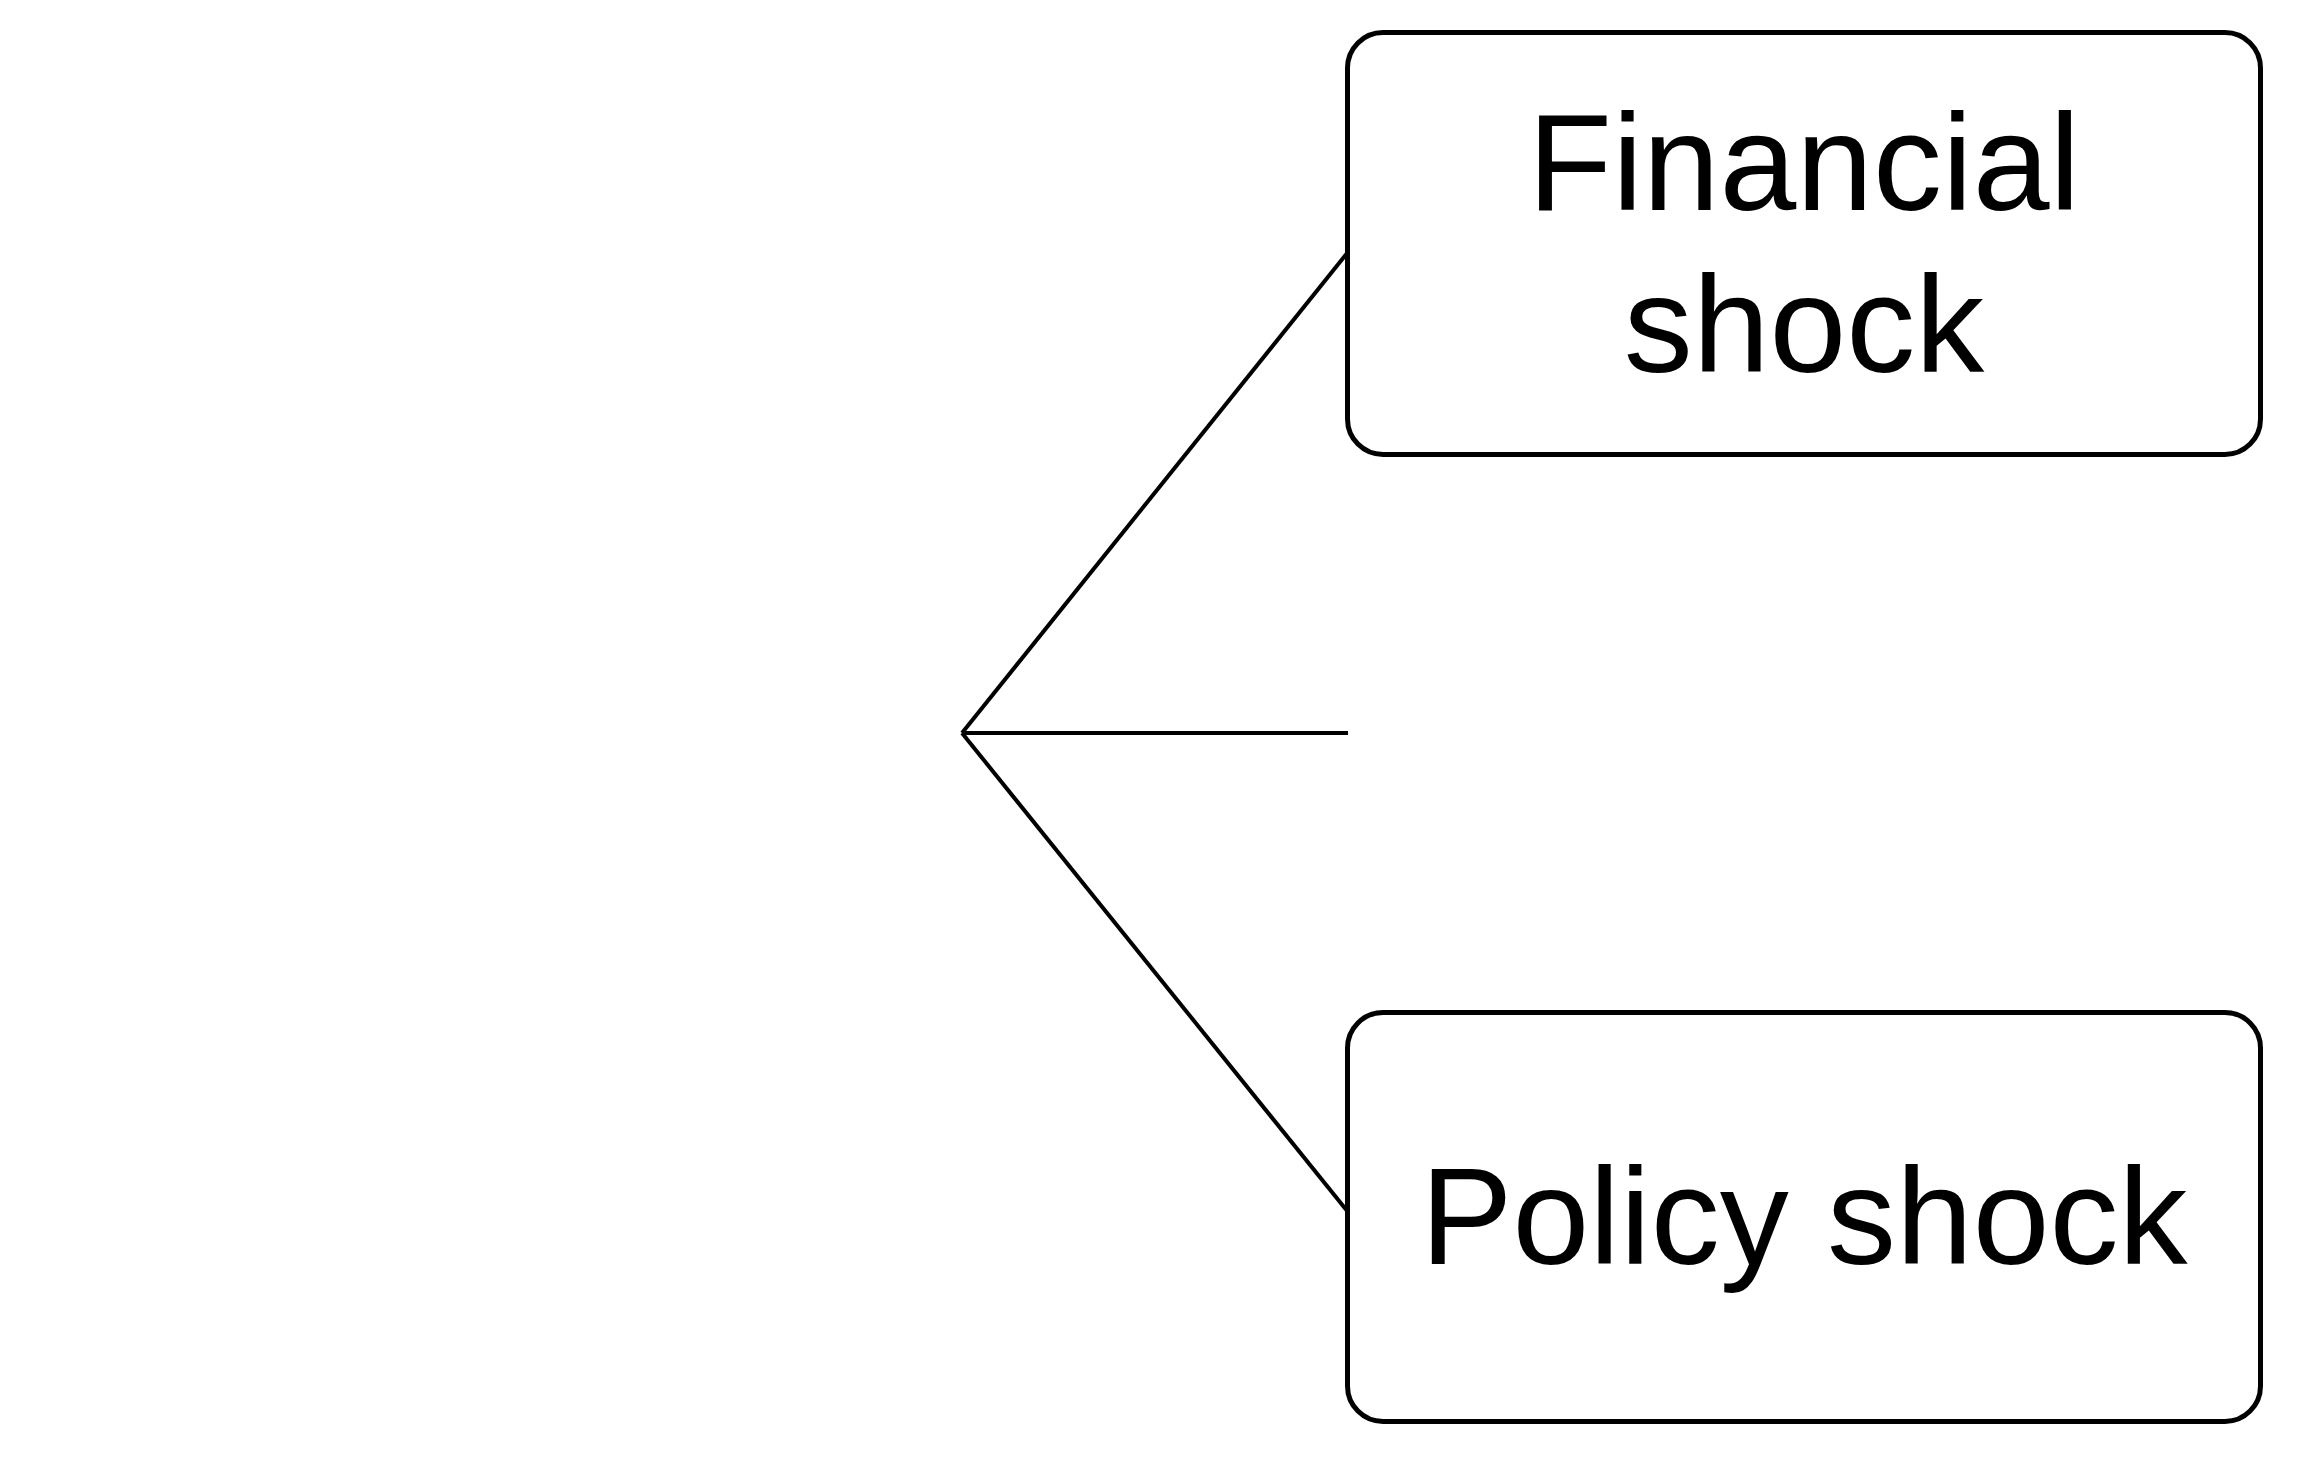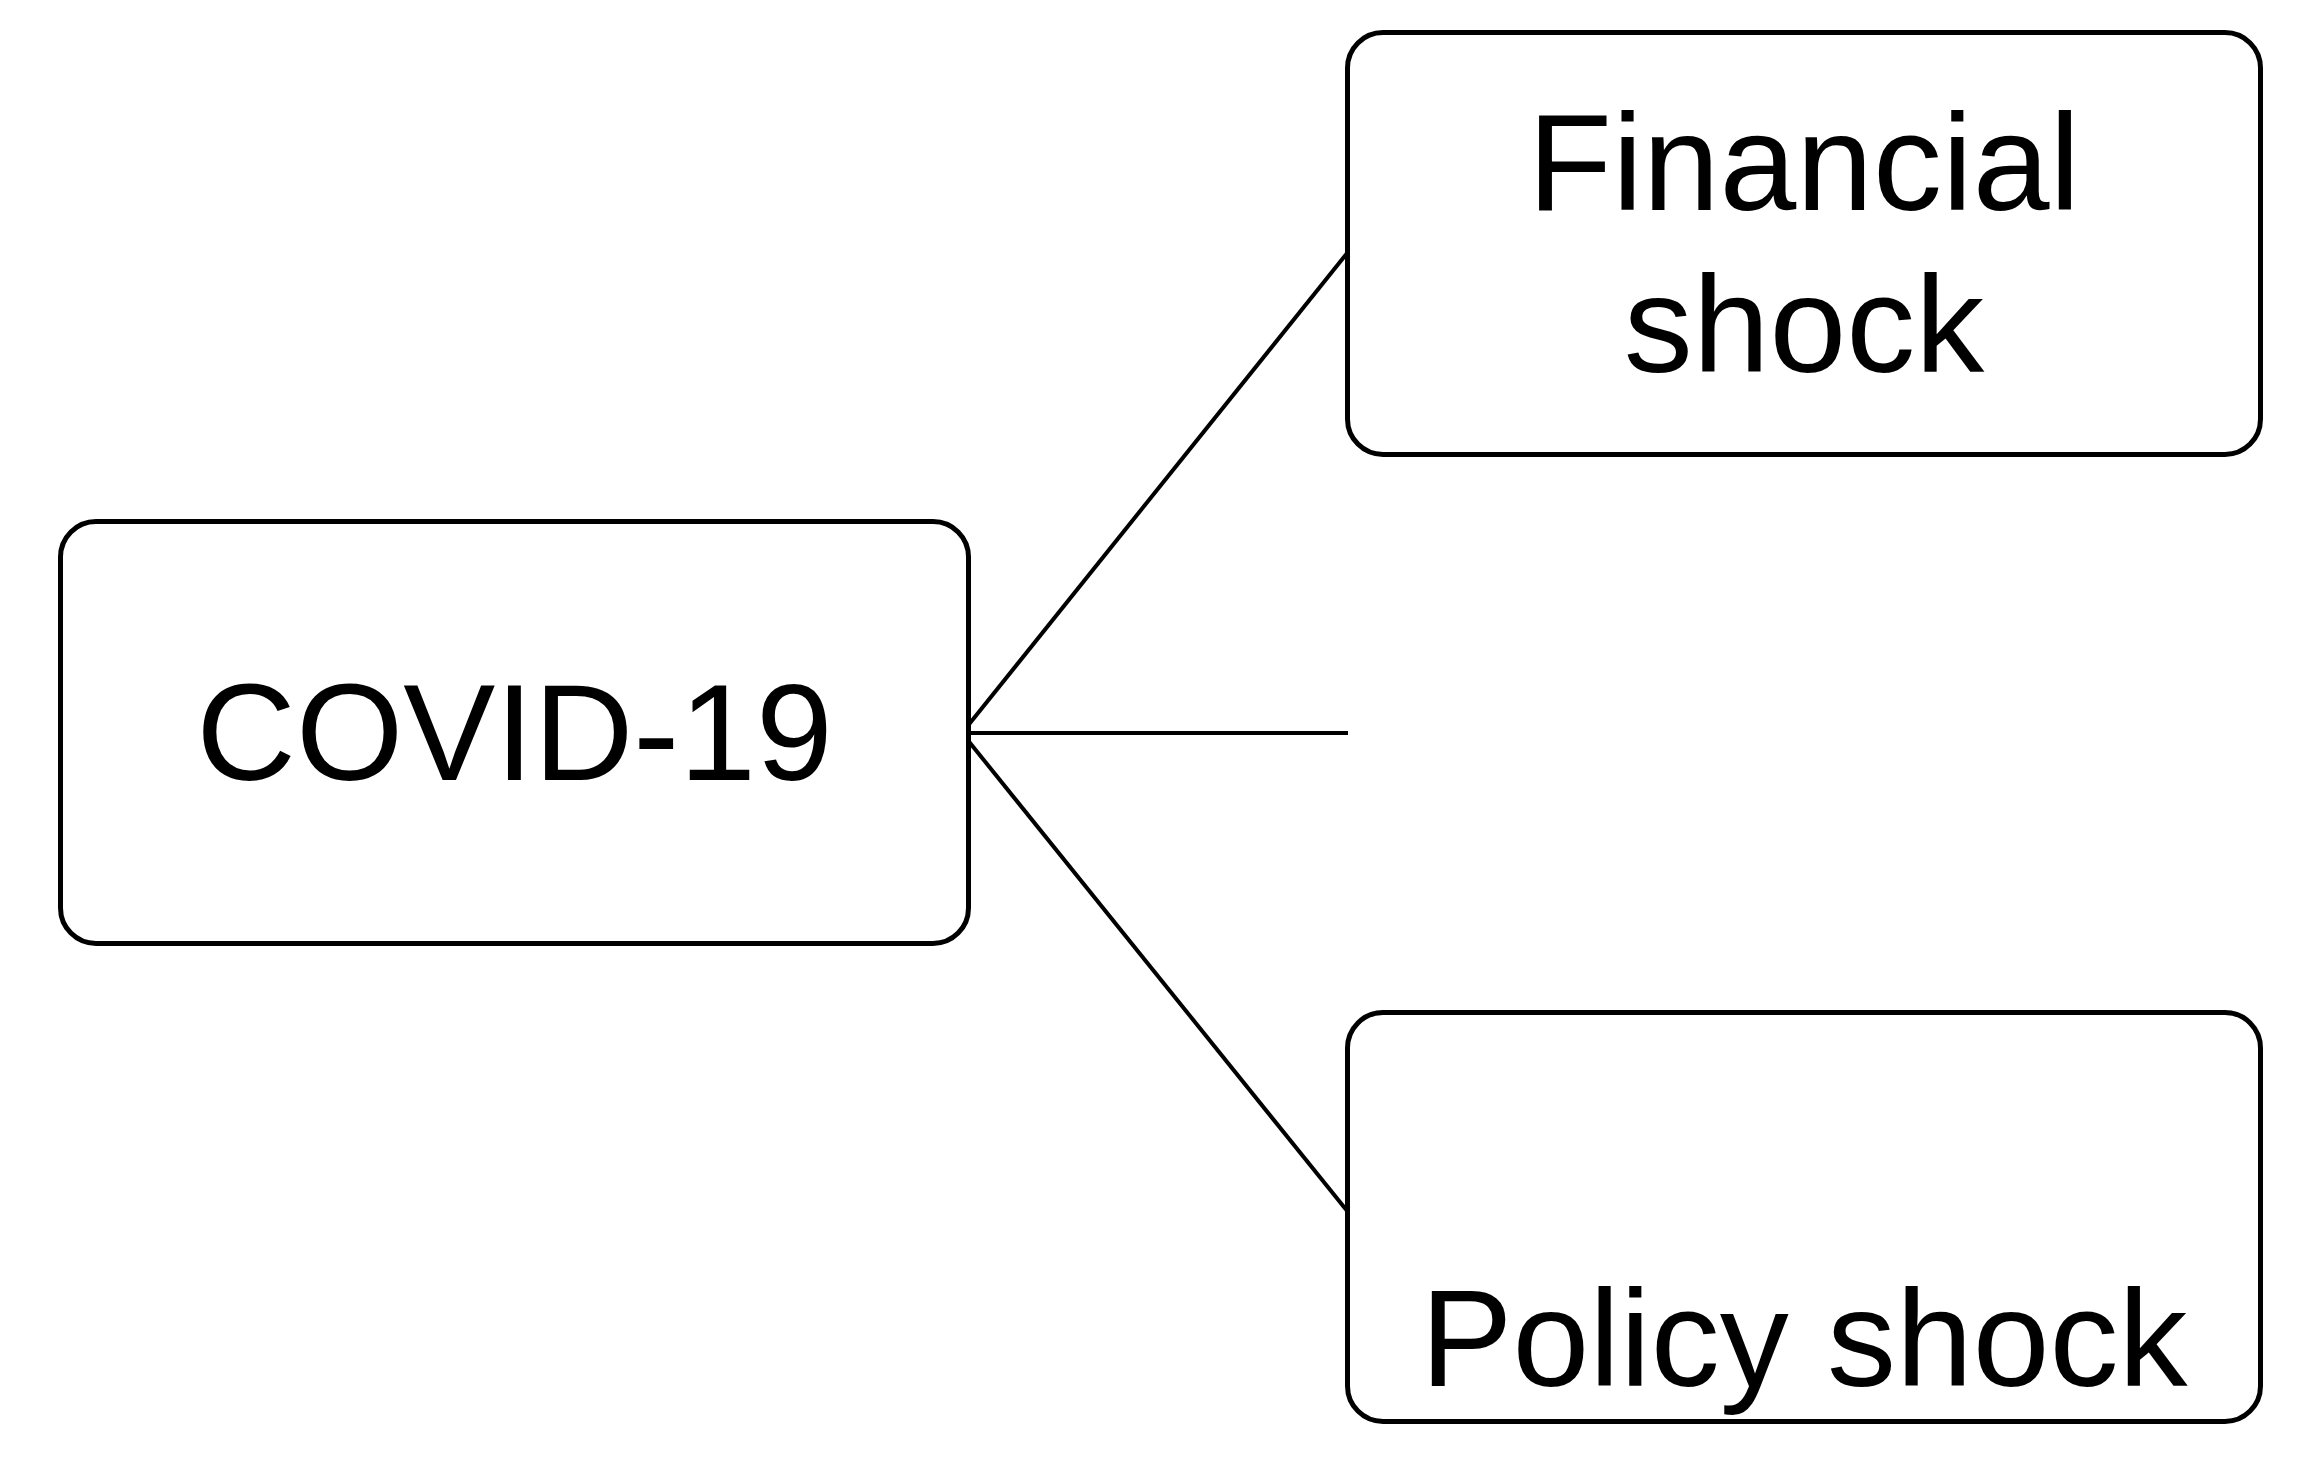--- a/index.html
+++ b/index.html
@@ -53,37 +53,33 @@
     left: 1345px;
     top: 519px;
     width: 918px;
     height: 427px;
   }
   .node-policy {
     left: 1345px;
     top: 1010px;
     width: 918px;
     height: 414px;
-    align-items: flex-end;
   }
 </style>
 </head>
 <body>
 
 <div class="canvas">
 
   <svg class="connectors" viewBox="0 0 2306 1467" xmlns="http://www.w3.org/2000/svg">
     <line x1="962" y1="733" x2="1348" y2="252" stroke="#000000" stroke-width="4"></line>
     <line x1="962" y1="733" x2="1348" y2="733" stroke="#000000" stroke-width="4"></line>
     <line x1="962" y1="733" x2="1348" y2="1212" stroke="#000000" stroke-width="4"></line>
   </svg>
 
-  <div class="node node-root">
-    <span>COVID-19</span>
-  </div>
 
   <div class="node node-financial">
     <span>Financial shock</span>
   </div>
 
 
   <div class="node node-policy">
     <span>Policy shock</span>
   </div>
 

